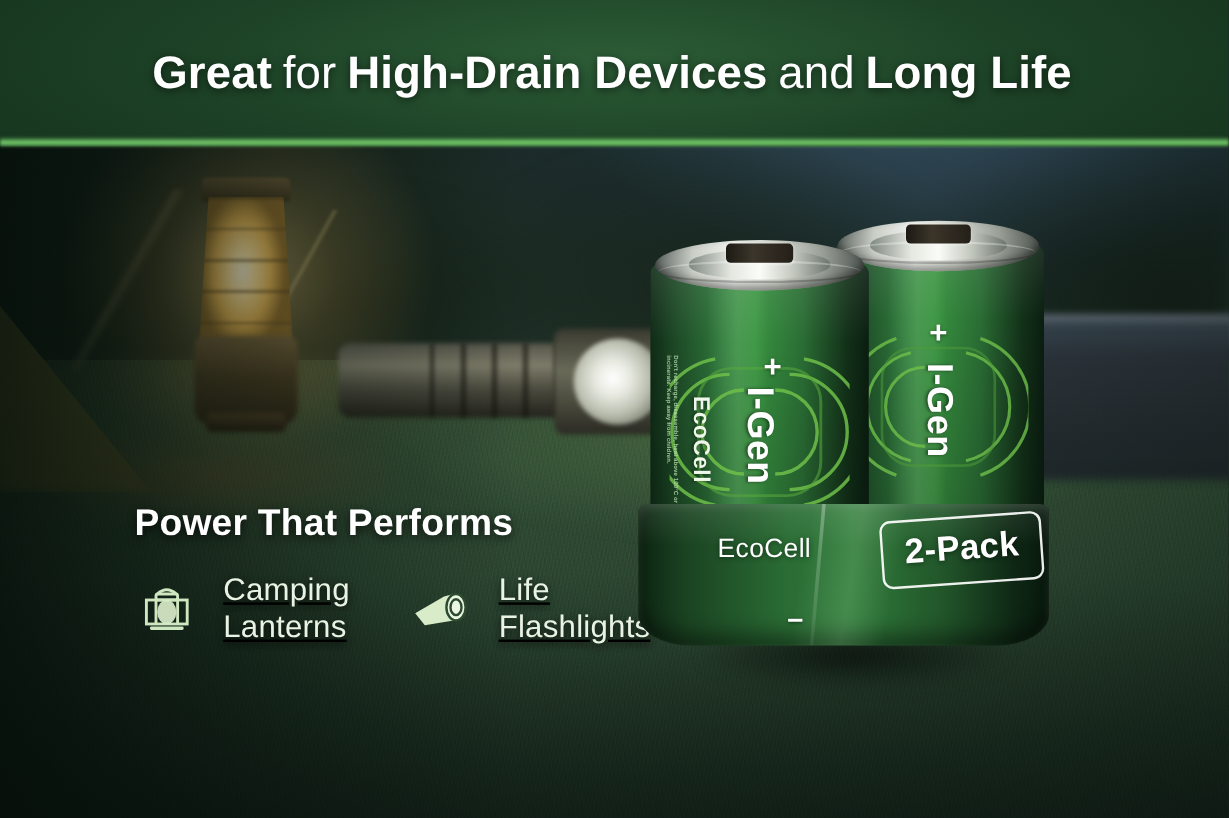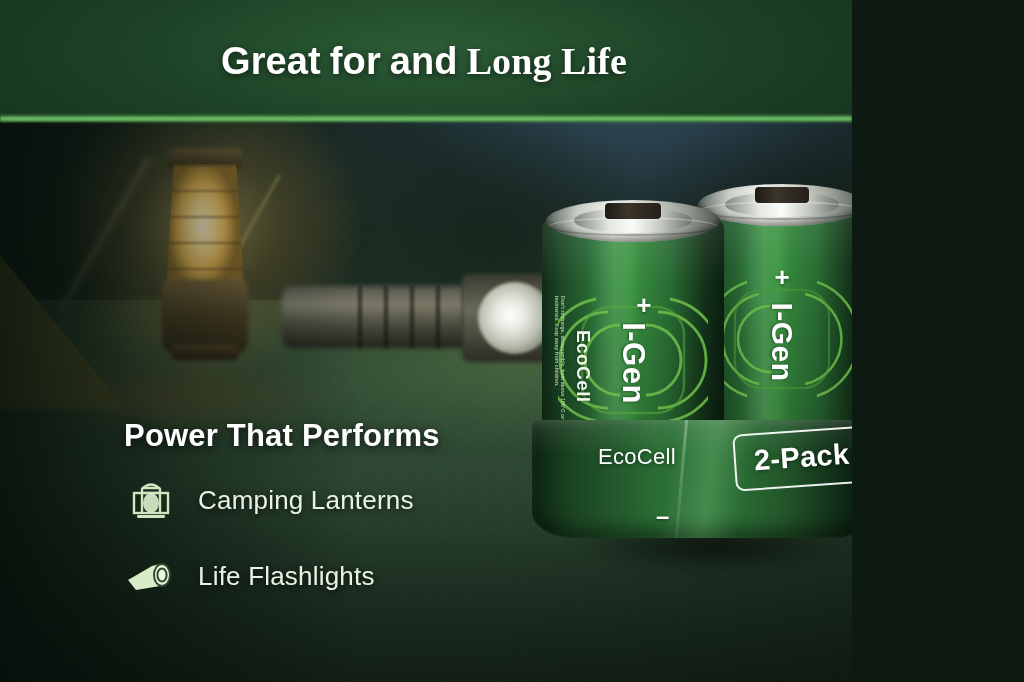--- a/index.html
+++ b/index.html
@@ -1,20 +1,20 @@
 <!DOCTYPE html>
 <html><head>
 <meta charset="utf-8">
 <style>
   * { margin:0; padding:0; box-sizing:border-box; }
   html,body { width:1024px; height:682px; overflow:hidden; background:#0d1a12; }
   body { font-family:"Liberation Sans", sans-serif; }
 
   #ad {
-    position:relative; width:852px; height:682px; overflow:hidden;
+    position:relative; width:1024px; height:682px; overflow:hidden;
   }
 
   
   .scene { position:absolute; inset:0; overflow:hidden; }
 
   .sky {
     position:absolute; left:0; top:0; width:100%; height:330px;
     background:
       radial-gradient(ellipse 60% 90% at 78% 20%, rgba(62,92,120,.85) 0%, rgba(30,48,64,.35) 55%, rgba(0,0,0,0) 80%),
       linear-gradient(180deg, #16231c 0%, #1b2a22 40%, #22332a 100%);
@@ -160,31 +160,31 @@
     background:linear-gradient(180deg, rgba(118,214,110,0) 0%, rgba(132,228,118,.92) 55%, rgba(132,228,118,0) 100%);
     filter:blur(1.2px);
   }
   .headline {
     position:absolute; left:0; top:0; width:100%; height:122px;
     display:flex; align-items:center; justify-content:center;
     font-size:38px; color:#ffffff; letter-spacing:.1px; white-space:nowrap;
     text-shadow:0 2px 7px rgba(0,0,0,.55);
   }
   .hl-b { font-weight:700; }
-  .hl-l { font-weight:700; }
+  .hl-l { font-weight:400; }
   .headline span { margin-right:9px; }
-  .headline span:last-child { margin-right:4px;font-family:Liberation Serif, serif; }
-
-  
-  .features { position:absolute; left:124px; top:418px; width:430px; }
+  .headline span:last-child { margin-right:4px; }
+
+  
+  .features { position:absolute; left:112px; top:418px; width:430px; }
   .feat-title {
     font-size:31px; font-weight:700; color:#ffffff; letter-spacing:.2px;
     text-shadow:0 2px 8px rgba(0,0,0,.7); margin-bottom:22px;
   }
-  .feat-list { display:flex; flex-direction:column; gap:28px; }
+  .feat-list { display:flex; flex-direction:row; gap:28px;text-decoration:underline; }
   .feat-row { display:flex; align-items:center; gap:20px; }
   .feat-icon { width:54px; height:48px; flex:none; display:flex; align-items:center; justify-content:center; }
   .feat-icon svg { display:block; }
   .feat-label {
     font-size:26px; font-weight:400; color:#e9f3e4; letter-spacing:.2px;
     text-shadow:0 2px 7px rgba(0,0,0,.72);
   }
 
   
   .pack { position:absolute; left:522px; top:178px; width:380px; height:400px; }
@@ -353,20 +353,21 @@
     <div class="bench-rail"></div>
     <div class="bench"></div>
 
     <div class="vignette"></div>
   </div>
 
   <div class="banner">
     <div class="headline">
       <span class="hl-b">Great</span>
       <span class="hl-l">for</span>
+      <span class="hl-b">High-Drain Devices</span>
       <span class="hl-l">and</span>
       <span class="hl-b">Long Life</span>
     </div>
   </div>
   <div class="banner-edge"></div>
 
   <div class="features">
     <div class="feat-title">Power That Performs</div>
     <div class="feat-list">
 

